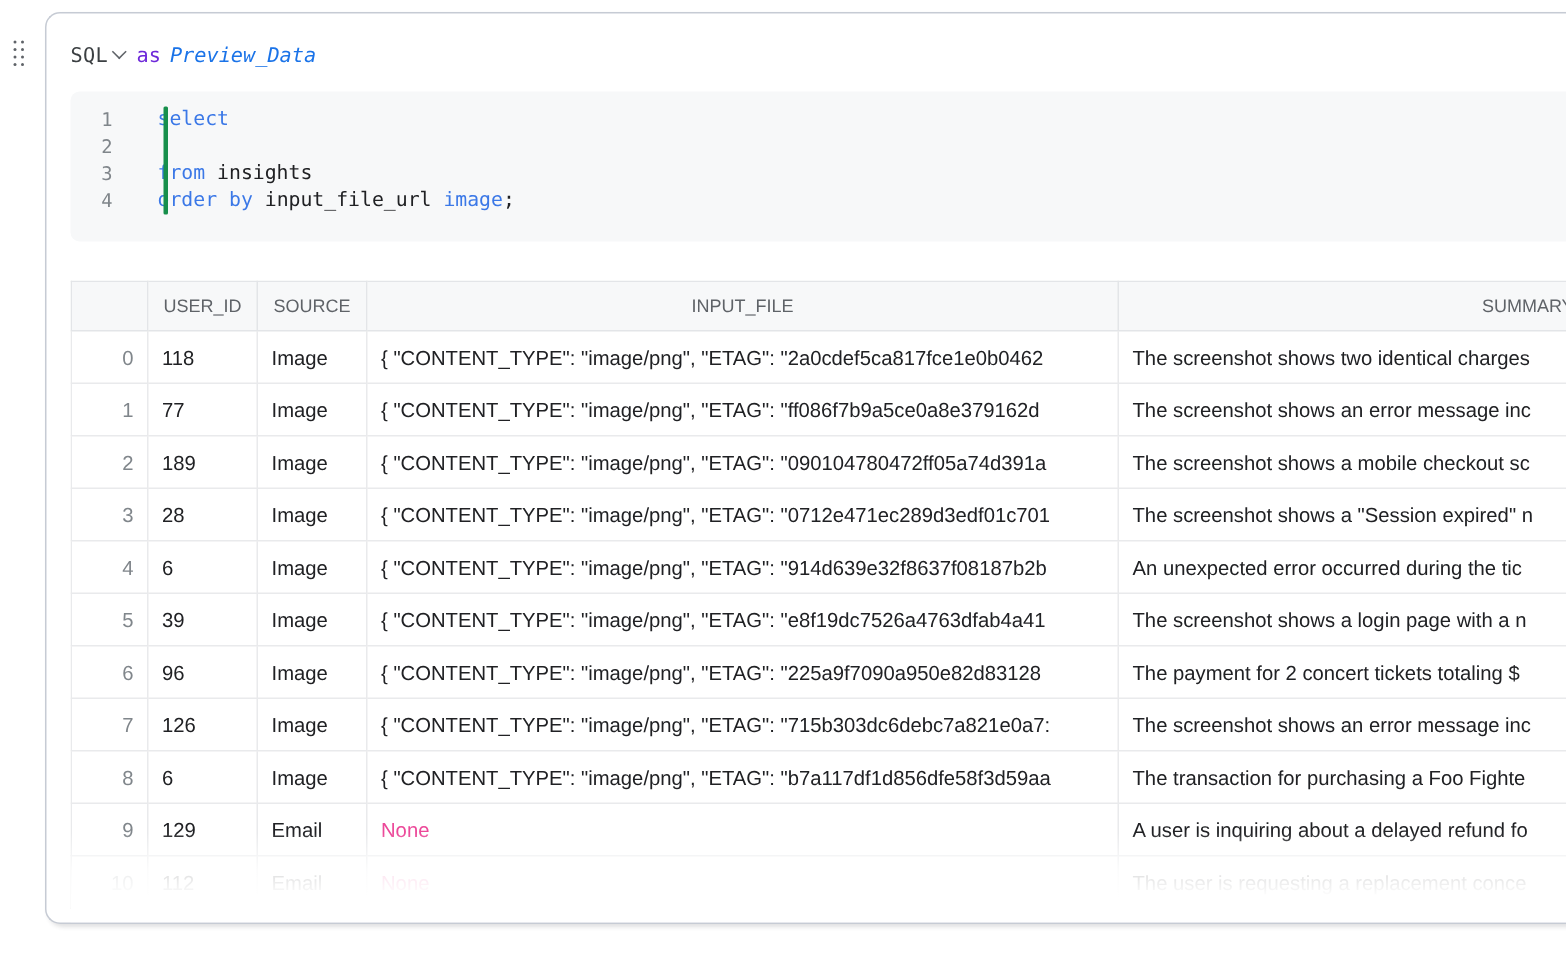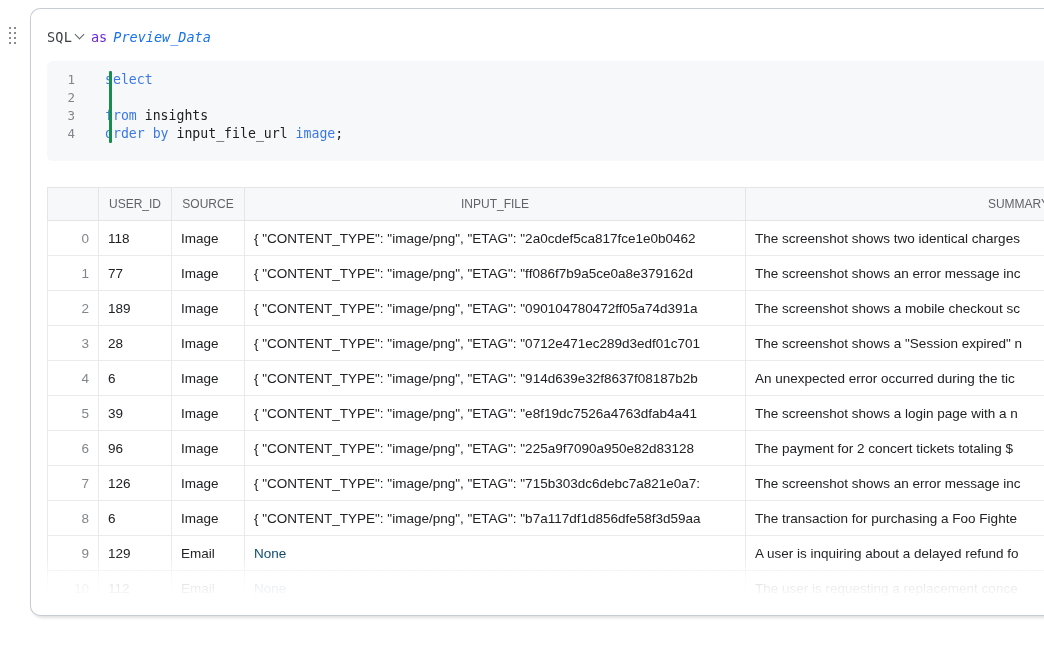--- a/index.html
+++ b/index.html
@@ -190,21 +190,21 @@
     overflow: hidden;
     box-sizing: border-box;
     background: #ffffff;
   }
   td.idx {
     text-align: right;
     color: #80868b;
     background: #ffffff;
   }
   td.num { }
-  td.none-val { color: #0c4a6e; margin-left: 36px; }
+  td.none-val { color: #ec4899; margin-left: 36px; }
   td.sel {
     background: #e8f0fe;
     border: 2px solid #1a73e8;
     padding: 0 8px;
   }
 
   
   #fade {
     position: absolute;
     left: 0;

